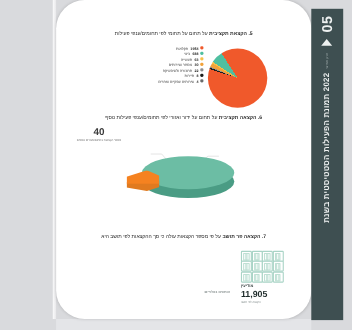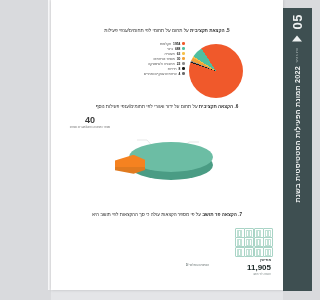--- a/index.html
+++ b/index.html
@@ -8,20 +8,21 @@
     background:#d9dadd;
     font-family:"Liberation Sans","DejaVu Sans",sans-serif;
   }
   #root{position:relative;width:275px;height:300px;}
 
   
   .sheet{
     position:absolute;left:6px;top:0;width:232px;height:290px;
     background:#ffffff;
     box-shadow:0 0 3px rgba(0,0,0,.18);
+    border-radius:26px;
   }
   .sheet-edge{
     position:absolute;left:3px;top:0;width:3px;height:290px;
     background:linear-gradient(to left,#e8e8ea,#fbfbfc);
   }
   .sheet-bottom{
     position:absolute;left:6px;top:290px;width:232px;height:10px;
     background:#e4e5e8;
   }
 
@@ -116,21 +117,21 @@
   #sec7{top:212px;}
   .s7-body{position:relative;height:62px;margin-top:8px;}
   .stats-row{
     position:absolute;right:12px;top:2px;left:12px;
     display:flex;flex-direction:row;align-items:flex-start;justify-content:flex-start;gap:10px;
   }
   .stat-note{
     font-size:3.2px;color:#5f6b6a;white-space:nowrap;align-self:center;
     margin-top:26px;
   }
-  .stat{width:52px;display:flex;flex-direction:column;align-items:flex-start;}
+  .stat{width:52px;display:flex;flex-direction:column;align-items:flex-end;}
   .icongrid{
     display:grid;grid-template-columns:repeat(4,8px);grid-auto-rows:8px;gap:1.5px;
     margin-bottom:3px;direction:ltr;
   }
   .pgon{
     width:8px;height:8px;
     border:.7px solid #a9d4c6;border-radius:1px;
     background:#ffffff;
     position:relative;
   }

